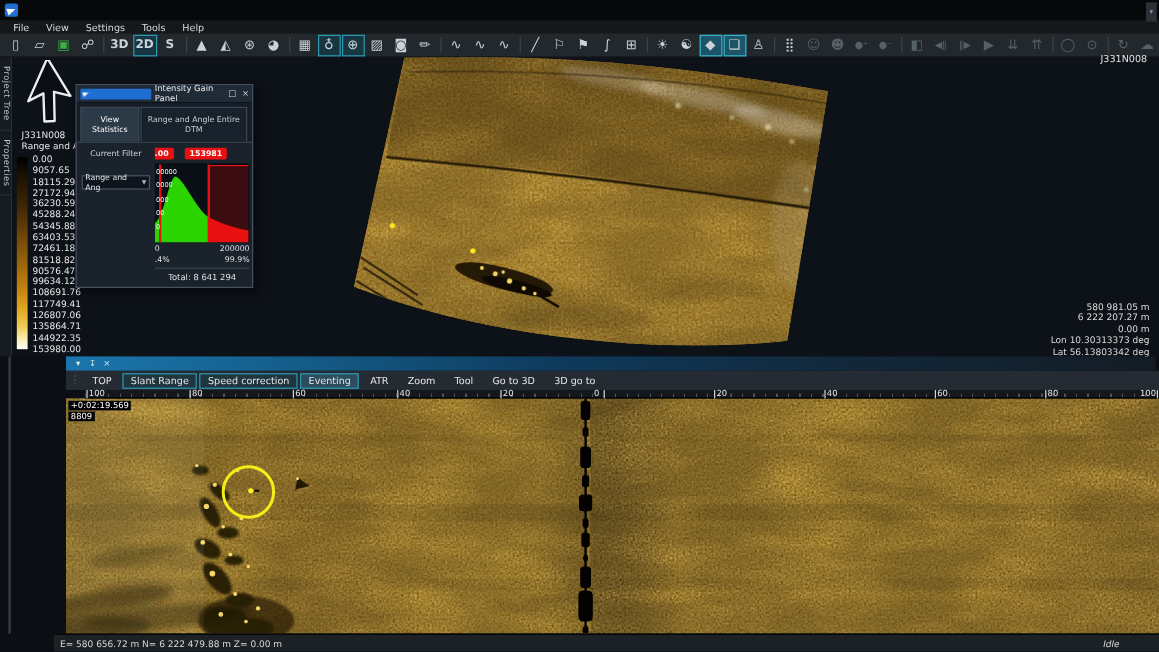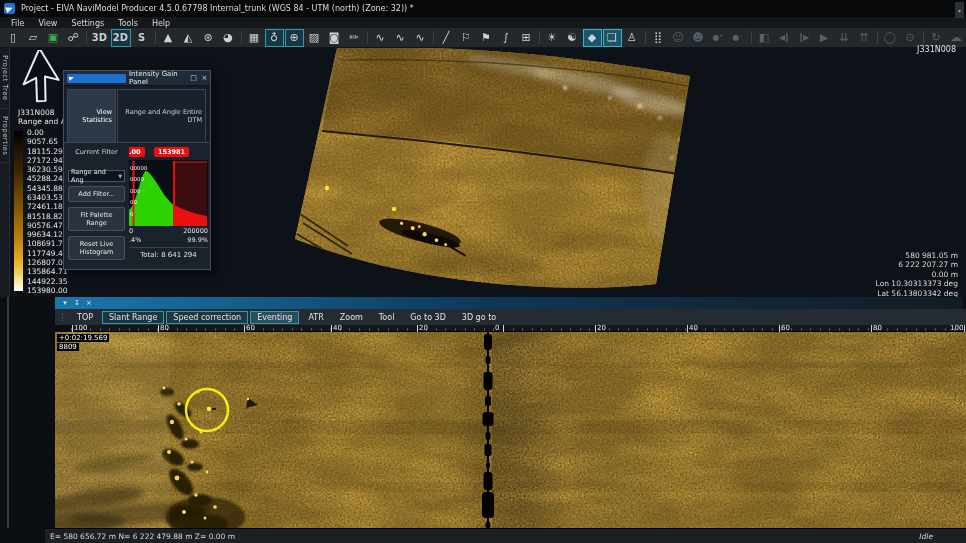--- a/index.html
+++ b/index.html
@@ -47,21 +47,21 @@
   .coords{position:absolute;right:8px;top:251px;text-align:right;font-size:7.5px;line-height:9.4px;color:#dcdcdc;z-index:2;}
 
   
   .gain{position:absolute;left:63px;top:70px;width:148px;background:#1a222c;border:1px solid #45515f;box-shadow:3px 4px 8px rgba(0,0,0,.55);z-index:6;}
   .gp-title{height:15px;display:flex;align-items:center;background:#202b38;border-bottom:1px solid #0e131a;}
   .gp-ico{flex:none;width:9px;height:9px;background:#1e6fd0;border-radius:1px;margin:0 3px 0 3px;position:relative;}
   .gp-ico:after{content:"";position:absolute;left:2px;top:2px;border-left:5px solid #fff;border-top:2.5px solid transparent;border-bottom:2.5px solid transparent;transform:rotate(-20deg);}
   .gp-title>span{font-size:7px;color:#e8e8e8;flex:1;}
   .gp-winbtn{font-size:7px;color:#cfd6dc;width:11px;text-align:center;background:none;border:none;padding:0;font-family:inherit;}
   .gp-tabs{display:flex;padding:3px 3px 0;background:#161d26;border-bottom:1px solid #3a4654;}
-  .gp-tab{font-size:6.5px;color:#c6cfd6;padding:18px 3px;border:1px solid #3a4654;border-bottom:none;background:#19222c;margin-right:1px;font-family:inherit;text-align:right;}
+  .gp-tab{font-size:6.5px;color:#c6cfd6;padding:6px 3px;border:1px solid #3a4654;border-bottom:none;background:#19222c;margin-right:1px;font-family:inherit;}
   .gp-tab.active{background:#2c3a48;color:#fff;}
   .gp-body{display:flex;padding:4px 4px 4px;gap:4px;}
   .gp-left{width:57px;flex:none;}
   .gp-lbl{font-size:6.5px;color:#cfd6dc;text-align:center;margin:1px 0 4px;}
   .gp-select{height:12px;background:#0d141c;border:1px solid #4a5866;display:flex;align-items:center;justify-content:space-between;font-size:6.5px;color:#e6e6e6;padding:0 2px;margin-bottom:4px;margin-top:14px;}
   .gp-select b{font-weight:normal;font-size:5px;color:#aab4bc;}
   .gp-btn{display:block;width:100%;background:#29343f;border:1px solid #46525e;border-radius:2px;color:#e8e8e8;font-size:6.5px;margin-bottom:5px;padding:3px 1px;text-align:center;font-family:inherit;}
   .gp-right{width:79px;flex:none;position:relative;}
   .badges{position:relative;height:12px;margin-bottom:1px;overflow:hidden;}
   .badge{position:absolute;top:0;background:#e81010;color:#fff;font-size:6.5px;font-weight:bold;padding:1px 4px;border-radius:2px;}
@@ -95,21 +95,20 @@
   
   .statusbar{position:absolute;left:0;right:0;top:528px;height:15px;background:#1c2126;border-top:1px solid #000;display:flex;align-items:center;padding:0 5px;z-index:3;margin-left:45px;}
   .status-left{font-size:7.5px;color:#d8d8d8;flex:1;}
   .status-right{font-size:7.5px;color:#d8d8d8;margin-right:28px;font-style:italic;}
 </style>
 </head>
 <body>
 
 <div class="titlebar">
   <span class="appicon"></span>
-  <span class="titletext">Project - EIVA NaviModel Producer 4.5.0.67798 Internal_trunk (WGS 84 - UTM (north) (Zone: 32)) *</span>
 </div>
 
 <div class="menubar">
 
 <span>File</span>
     <span>View</span>
     <span>Settings</span>
     <span>Tools</span>
     <span>Help</span>
   </div>
@@ -313,26 +312,20 @@
   <button class="gp-tab active">View Statistics</button>
       <button class="gp-tab">Range and Angle Entire DTM</button>
     </div>
   <div class="gp-body">
     <div class="gp-left">
       <div class="gp-lbl">Current Filter</div>
       <div class="gp-select">
         <span>Range and Ang</span>
         <b>▼</b>
       </div>
-      <div>
-
-      <button class="gp-btn">Add Filter...</button>
-          <button class="gp-btn">Fit Palette Range</button>
-          <button class="gp-btn">Reset Live Histogram</button>
-        </div>
     </div>
     <div class="gp-right">
       <div class="badges">
         <span class="badge low">.00</span>
         <span class="badge high">153981</span>
       </div>
       <div class="plot">
         <svg width="79" height="66" viewBox="0 0 79 66">
           <rect x="45" y="2" width="33" height="62" fill="#7a0c0c" opacity="0.45"></rect>
           <path d="M0,50 C8,44 12,12 17,11 C24,12 34,38 45,45 L45,66 L0,66 Z" fill="#2bd400"></path>

